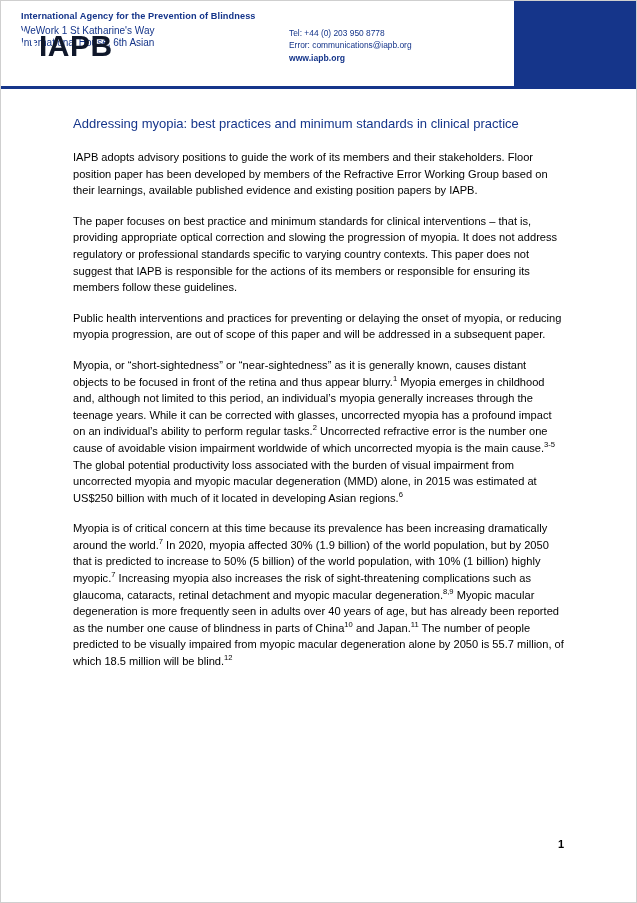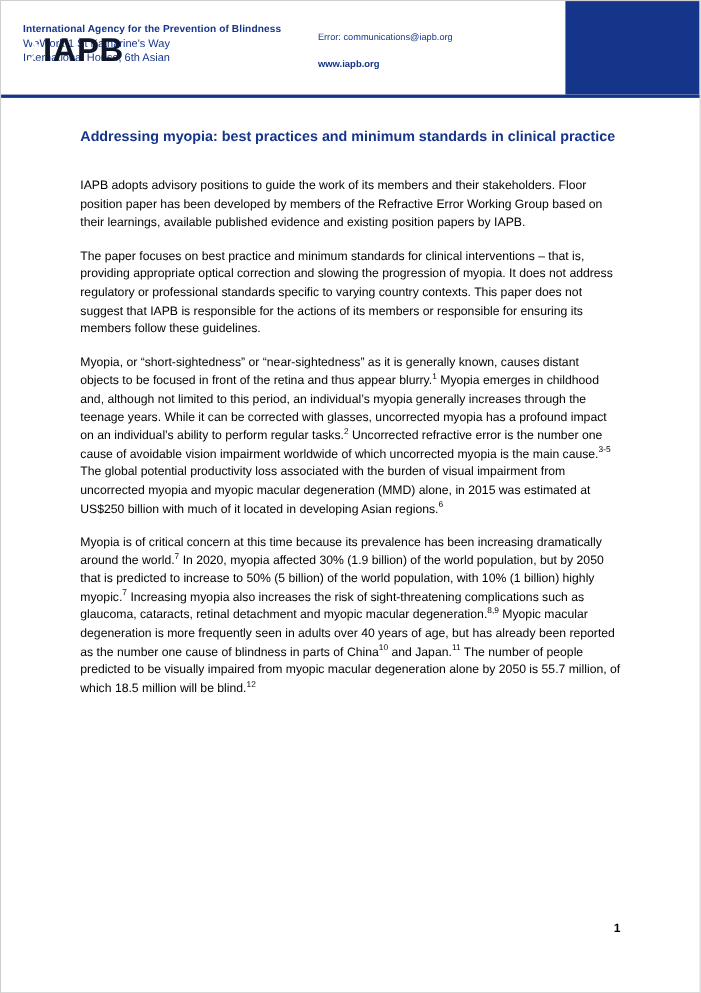--- a/index.html
+++ b/index.html
@@ -29,21 +29,21 @@
     position: relative;
     height: 88px;
     background: #ffffff;
     border-bottom: 3px solid #15358a;
     box-sizing: border-box;
     overflow: hidden;
   }
   .header-left {
     position: absolute;
     left: 20px;
-    top: 19px;
+    top: 9px;
     width: 260px;
   }
   .org-name {
     font-size: 9.2px;
     font-weight: bold;
     color: #15358a;
     line-height: 12px;
     letter-spacing: 0.1px;
   }
   .addr {
@@ -61,21 +61,20 @@
   .contact-line {
     font-size: 8.4px;
     color: #15358a;
     line-height: 12px;
   }
   .contact-web {
     font-size: 8.6px;
     color: #15358a;
     font-weight: bold;
     line-height: 14px;
-    margin-top: 12px;
   }
   .logo-block {
     position: absolute;
     right: 0;
     top: 0;
     width: 122px;
     height: 88px;
     background: #15358a;
   }
   .logo-inner {
@@ -132,24 +131,24 @@
   }
   .doc-kicker {
     font-size: 15.5px;
     font-weight: bold;
     color: #15358a;
     letter-spacing: 0.3px;
     margin: 0 0 14px 0;
   }
   .doc-title {
     font-size: 13px;
-    font-weight: bold;
+    font-weight: normal;
     color: #15358a;
     line-height: 18px;
-    margin: 0 0 28px 0;
+    margin: 0 0 16px 0;
   }
   p.body-text {
     font-size: 11.1px;
     line-height: 16.6px;
     color: #000000;
     margin: 0 0 14px 0;
     text-align: left;
   }
   sup {
     font-size: 7.6px;
@@ -174,20 +173,21 @@
 
     <div class="header-left">
       <div class="org-name">International Agency for the Prevention of Blindness</div>
       <div class="addr">
         <div>WeWork 1 St Katharine's Way</div>
         <div>International House, 6th Asian</div>
       </div>
     </div>
 
     <div class="header-mid">
+      <div class="contact-line">Tel: +44 (0) 203 950 8778</div>
       <div class="contact-line">Error: communications@iapb.org</div>
       <div class="contact-web">www.iapb.org</div>
     </div>
 
     <div class="logo-block"></div>
     <div class="logo-inner">
       <div class="logo-eye">
         <div class="outer"></div>
         <div class="mid"></div>
         <div class="pupil"></div>
@@ -195,20 +195,21 @@
       <div class="logo-text">IAPB</div>
     </div>
   </div>
 
   <div class="content">
     <div class="doc-title">Addressing myopia: best practices and minimum standards in clinical practice</div>
 
     <div>
       <p class="body-text">IAPB adopts advisory positions to guide the work of its members and their stakeholders. Floor position paper has been developed by members of the Refractive Error Working Group based on their learnings, available published evidence and existing position papers by IAPB.</p>
       <p class="body-text">The paper focuses on best practice and minimum standards for clinical interventions – that is, providing appropriate optical correction and slowing the progression of myopia. It does not address regulatory or professional standards specific to varying country contexts. This paper does not suggest that IAPB is responsible for the actions of its members or responsible for ensuring its members follow these guidelines.</p>
+      <p class="body-text">Public health interventions and practices for preventing or delaying the onset of myopia, or reducing myopia progression, are out of scope of this paper and will be addressed in a subsequent paper.</p>
       <p class="body-text">Myopia, or “short-sightedness” or “near-sightedness” as it is generally known, causes distant objects to be focused in front of the retina and thus appear blurry.<sup>1</sup> Myopia emerges in childhood and, although not limited to this period, an individual’s myopia generally increases through the teenage years. While it can be corrected with glasses, uncorrected myopia has a profound impact on an individual’s ability to perform regular tasks.<sup>2</sup> Uncorrected refractive error is the number one cause of avoidable vision impairment worldwide of which uncorrected myopia is the main cause.<sup>3-5</sup> The global potential productivity loss associated with the burden of visual impairment from uncorrected myopia and myopic macular degeneration (MMD) alone, in 2015 was estimated at US$250 billion with much of it located in developing Asian regions.<sup>6</sup></p>
       <p class="body-text">Myopia is of critical concern at this time because its prevalence has been increasing dramatically around the world.<sup>7</sup> In 2020, myopia affected 30% (1.9 billion) of the world population, but by 2050 that is predicted to increase to 50% (5 billion) of the world population, with 10% (1 billion) highly myopic.<sup>7</sup> Increasing myopia also increases the risk of sight-threatening complications such as glaucoma, cataracts, retinal detachment and myopic macular degeneration.<sup>8,9</sup> Myopic macular degeneration is more frequently seen in adults over 40 years of age, but has already been reported as the number one cause of blindness in parts of China<sup>10</sup> and Japan.<sup>11</sup>  The number of people predicted to be visually impaired from myopic macular degeneration alone by 2050 is 55.7 million, of which 18.5 million will be blind.<sup>12</sup></p>
     </div>
   </div>
 
   <div class="page-number">1</div>
 
 </div>
 
 </body></html>

